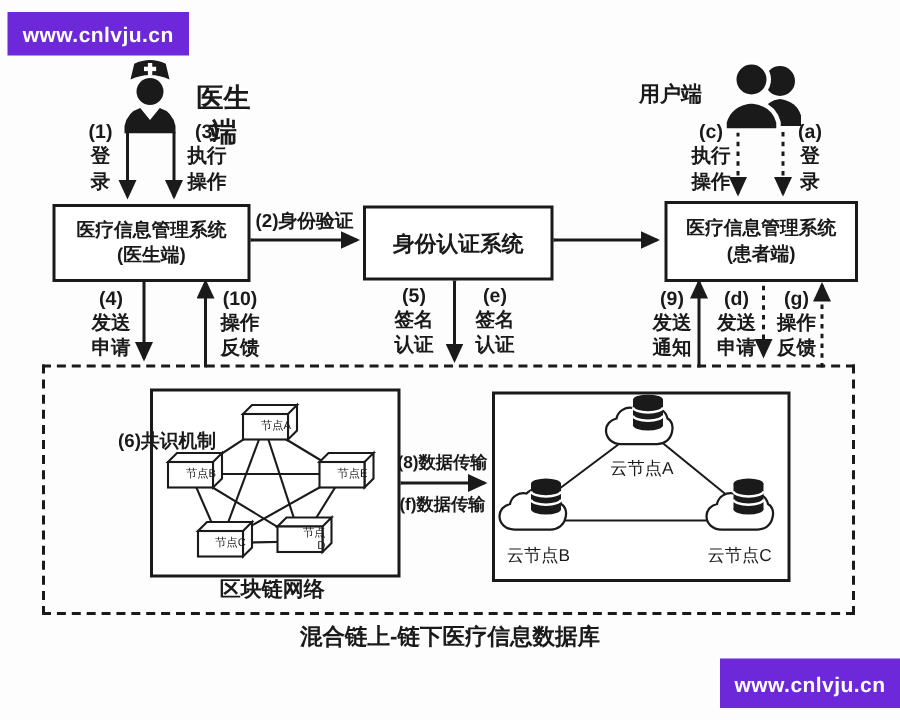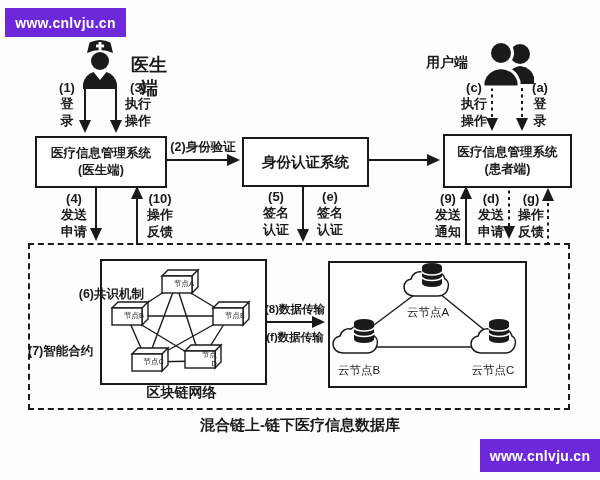--- a/index.html
+++ b/index.html
@@ -116,21 +116,20 @@
   <div class="lbl ml" style="left:471px;top:191px;width:40px;font-size:13px;">(d)
 发送
 申请</div>
   <div class="lbl ml" style="left:510px;top:191px;width:42px;font-size:13px;">(g)
 操作
 反馈</div>
 
   <div class="abs" style="left:28px;top:243px;width:538px;height:163px;border:2px dashed #1a1a1a;background:transparent;z-index:2;"></div>
 
   <div class="lbl" style="left:28px;top:287px;width:88px;font-size:12.5px;text-align:right;margin-left:28px;">(6)共识机制</div>
-  <div class="lbl" style="left:28px;top:344px;width:88px;font-size:12.5px;text-align:left;">(7)智能合约</div>
   <div class="lbl" style="left:256px;top:302px;width:78px;font-size:11.5px;">(8)数据传输</div>
   <div class="lbl" style="left:256px;top:330px;width:78px;font-size:11.5px;">(f)数据传输</div>
 
   <div class="innerbox" style="left:100px;top:259px;width:163px;height:122px;">
     <svg width="159" height="118" viewBox="0 0 159 118">
       <g stroke="#1a1a1a" stroke-width="1.4">
         <line x1="74" y1="23" x2="25" y2="55"></line>
           <line x1="74" y1="23" x2="127" y2="55"></line>
         <line x1="74" y1="23" x2="45" y2="101"></line>
           <line x1="74" y1="23" x2="99" y2="100"></line>

